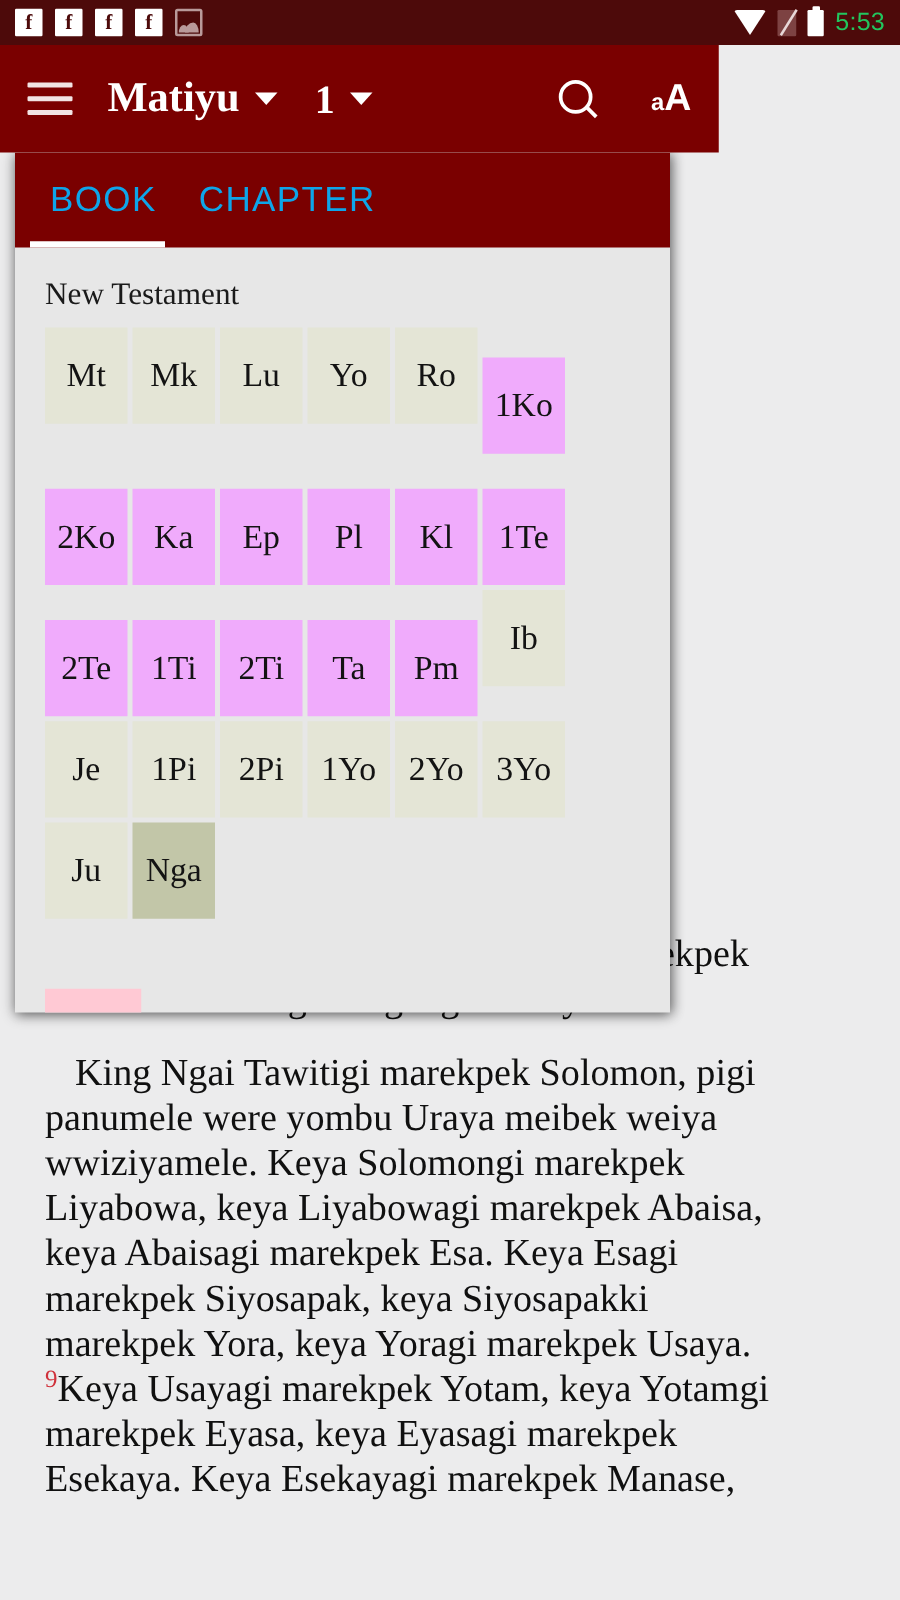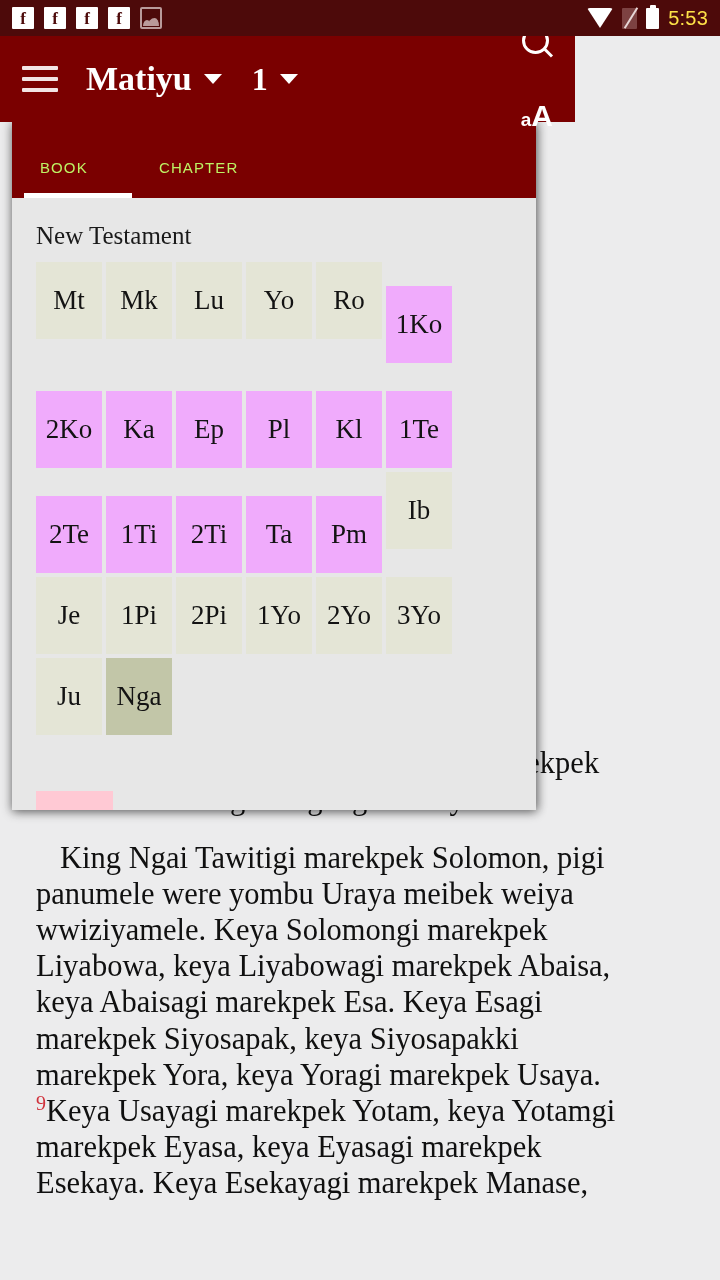--- a/index.html
+++ b/index.html
@@ -68,21 +68,21 @@
     transform: rotate(-58deg);
   }
   .batt-icon {
     width: 13px; height: 21px; background: #fff; border-radius: 1px;
     position: relative;
   }
   .batt-icon::before {
     content: ""; position: absolute; top: -3px; left: 3.5px;
     width: 6px; height: 3px; background: #fff; border-radius: 1px 1px 0 0;
   }
-  .clock { color: #fde047; font-size: 20px; letter-spacing: .2px; }
+  .clock { color: #22c55e; font-size: 20px; letter-spacing: .2px; }
 
   
   .toolbar {
     position: absolute; top: 36px; left: 0;
     width: 575px; height: 86px;
     background: #7a0000;
     display: flex; align-items: center;
     padding: 0 22px;
     z-index: 30;
   }
@@ -100,21 +100,21 @@
     font-family: "Liberation Serif", serif;
     font-size: 32px; font-weight: bold;
     display: flex; align-items: center; gap: 12px;
   }
   .caret {
     width: 0; height: 0;
     border-left: 9px solid transparent;
     border-right: 9px solid transparent;
     border-top: 10px solid #fff;
   }
-  .tb-right { margin-left: auto; display: flex; align-items: center; gap: 44px; flex-direction: column; }
+  .tb-right { margin-left: auto; display: flex; align-items: center; gap: 44px; }
   .search-icon { width: 30px; height: 30px; position: relative; }
   .search-icon::before {
     content: ""; position: absolute; left: 0; top: 0;
     width: 21px; height: 21px; border: 3px solid #fff; border-radius: 50%;
   }
   .search-icon::after {
     content: ""; position: absolute; right: 0px; bottom: -1px;
     width: 11px; height: 3px; background: #fff;
     transform: rotate(45deg); transform-origin: right center;
   }
@@ -150,21 +150,21 @@
     background: #e7e7e7;
     z-index: 25;
     box-shadow: 0 2px 10px rgba(0,0,0,.45), 2px 0 9px rgba(0,0,0,.30);
     overflow: hidden;
   }
   .picker-tabs {
     height: 76px; background: #7a0000;
     display: flex; align-items: flex-end; position: relative;
   }
   .ptab {
-    color: #bef264; font-size: 15px; letter-spacing: 1.1px;
+    color: #0ea5e9; font-size: 28px; letter-spacing: 1.1px;
     padding: 0 0 22px 0; cursor: pointer; margin-top: 48px;
   }
   .ptab.book { margin-left: 28px; width: 80px; }
   .ptab.chapter { margin-left: 39px; text-align: center; }
   .ptab-underline {
     position: absolute; left: 12px; bottom: 0;
     width: 108px; height: 5px; background: #fff;
   }
   .picker-body { padding: 0 24px; }
   .section-title {

